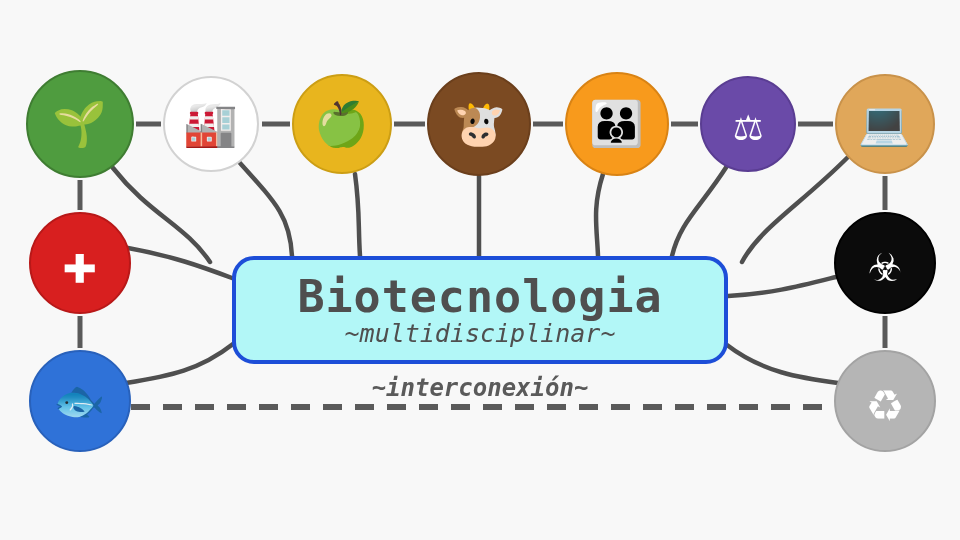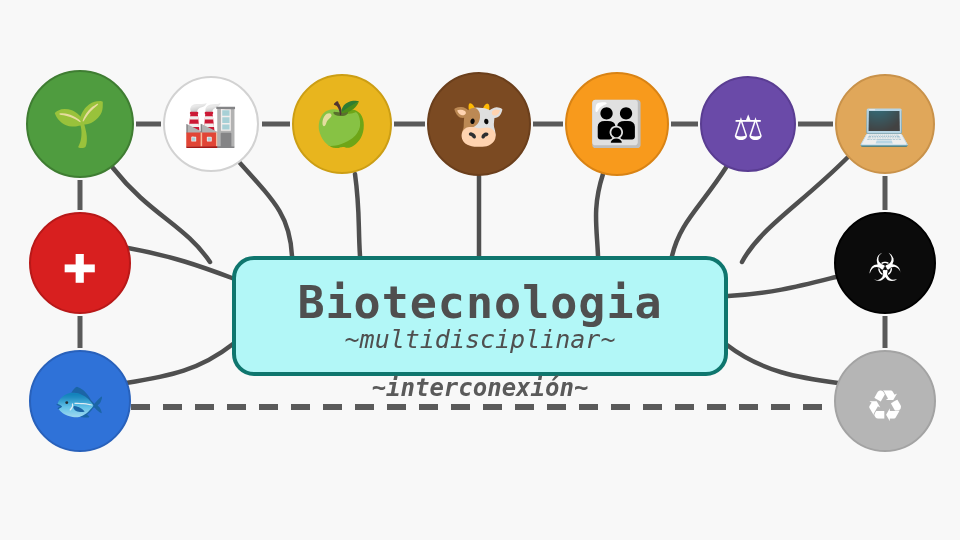--- a/index.html
+++ b/index.html
@@ -46,24 +46,24 @@
     background: #ffffff;
     border: 2px solid #d2d2d2;
   }
 
   
   #center-box {
     position: absolute;
     left: 232px;
     top: 256px;
     width: 496px;
-    height: 120px;
+    height: 108px;
     box-sizing: border-box;
     background: #b2f7f7;
-    border: 4px solid #0f766e;
+    border: 4px solid #1d4ed8;
     border-radius: 22px;
     z-index: 4;
     display: flex;
     flex-direction: column;
     align-items: center;
     justify-content: center;
   }
   #center-title {
     font-family: "DejaVu Sans Mono", monospace;
     font-size: 45px;

